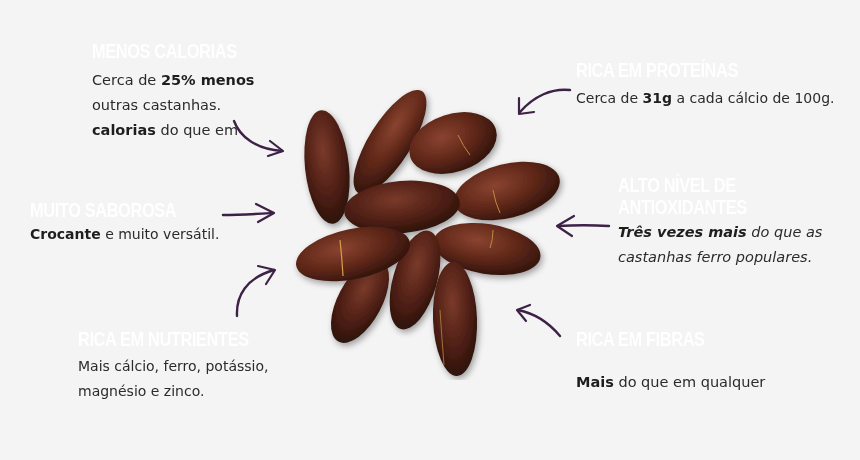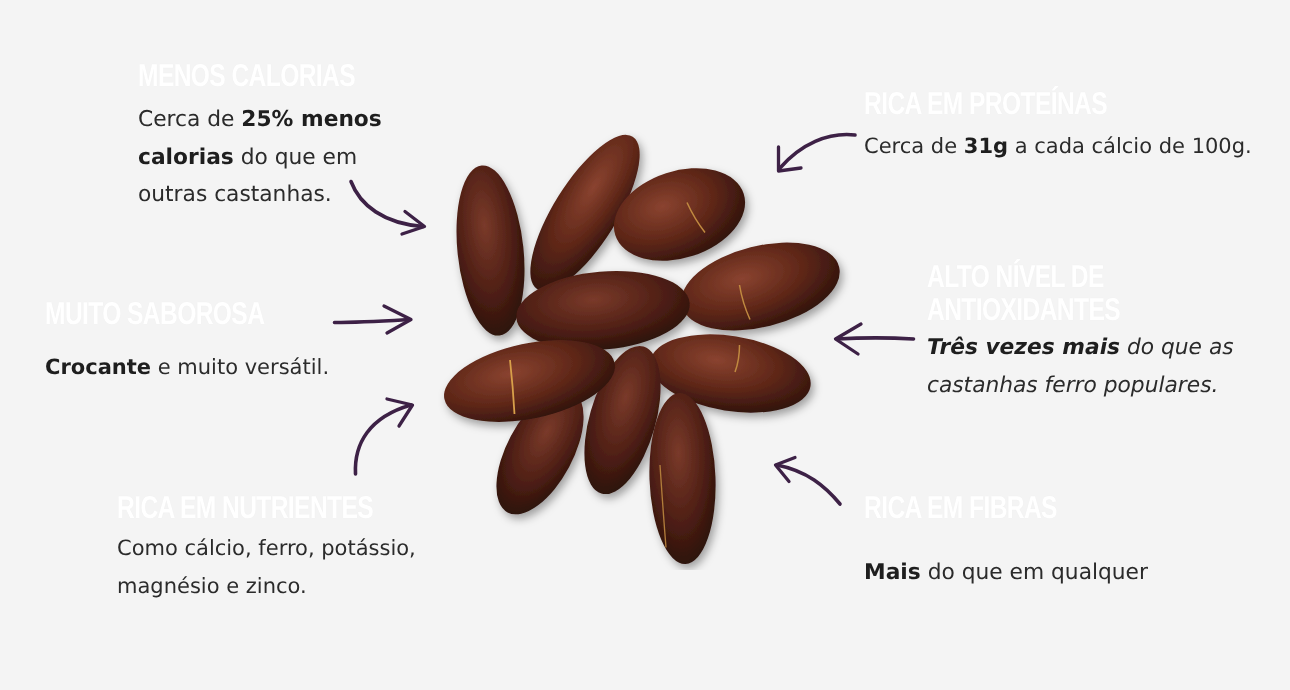--- a/index.html
+++ b/index.html
@@ -14,52 +14,52 @@
   .arrow { position:absolute; }
   .nuts { position:absolute; left:290px; top:80px; width:280px; height:300px; }
 </style>
 </head>
 <body>
 
 <div class="block" style="left:78px; top:40px;margin-left:14px;">
   <div class="title">MENOS CALORIAS</div>
   <div class="desc" style="margin-top:6px;">
     <div><span>Cerca de </span><b>25% menos</b></div>
+    <div>outras castanhas.</div>
     <div><b>calorias</b><span> do que em</span></div>
-    <div>outras castanhas.</div>
   </div>
 </div>
 
 <div class="block" style="left:576px; top:59px;">
   <div class="title">RICA EM PROTEÍNAS</div>
   <div class="desc" style="margin-top:5px; font-size:14px; white-space:nowrap;">
     <span>Cerca de </span><b>31g</b><span> a cada cálcio de 100g.</span>
   </div>
 </div>
 
 <div class="block" style="left:30px; top:199px;">
   <div class="title">MUITO SABOROSA</div>
-  <div class="desc" style="margin-top:12px; font-size:14px; white-space:nowrap;">
+  <div class="desc" style="margin-top:1px; font-size:14px; white-space:nowrap;">
     <b>Crocante</b><span> e muito versátil.</span>
   </div>
 </div>
 
 <div class="block" style="left:618px; top:174px;">
   <div class="title">ALTO NÍVEL DE</div>
   <div class="title">ANTIOXIDANTES</div>
   <div class="desc" style="margin-top:2px;font-style:italic;">
     <div><b>Três vezes mais</b><span> do que as</span></div>
     <div>castanhas ferro populares.</div>
   </div>
 </div>
 
 <div class="block" style="left:78px; top:328px;">
   <div class="title">RICA EM NUTRIENTES</div>
   <div class="desc" style="margin-top:4px; font-size:14px;">
-    <div>Como cálcio, ferro, potássio,</div>
+    <div>Mais cálcio, ferro, potássio,</div>
     <div>magnésio e zinco.</div>
   </div>
 </div>
 
 <div class="block" style="left:576px; top:328px;">
   <div class="title">RICA EM FIBRAS</div>
   <div class="desc" style="margin-top:20px;">
     <div><b>Mais</b><span> do que em qualquer</span></div>
   </div>
 </div>

